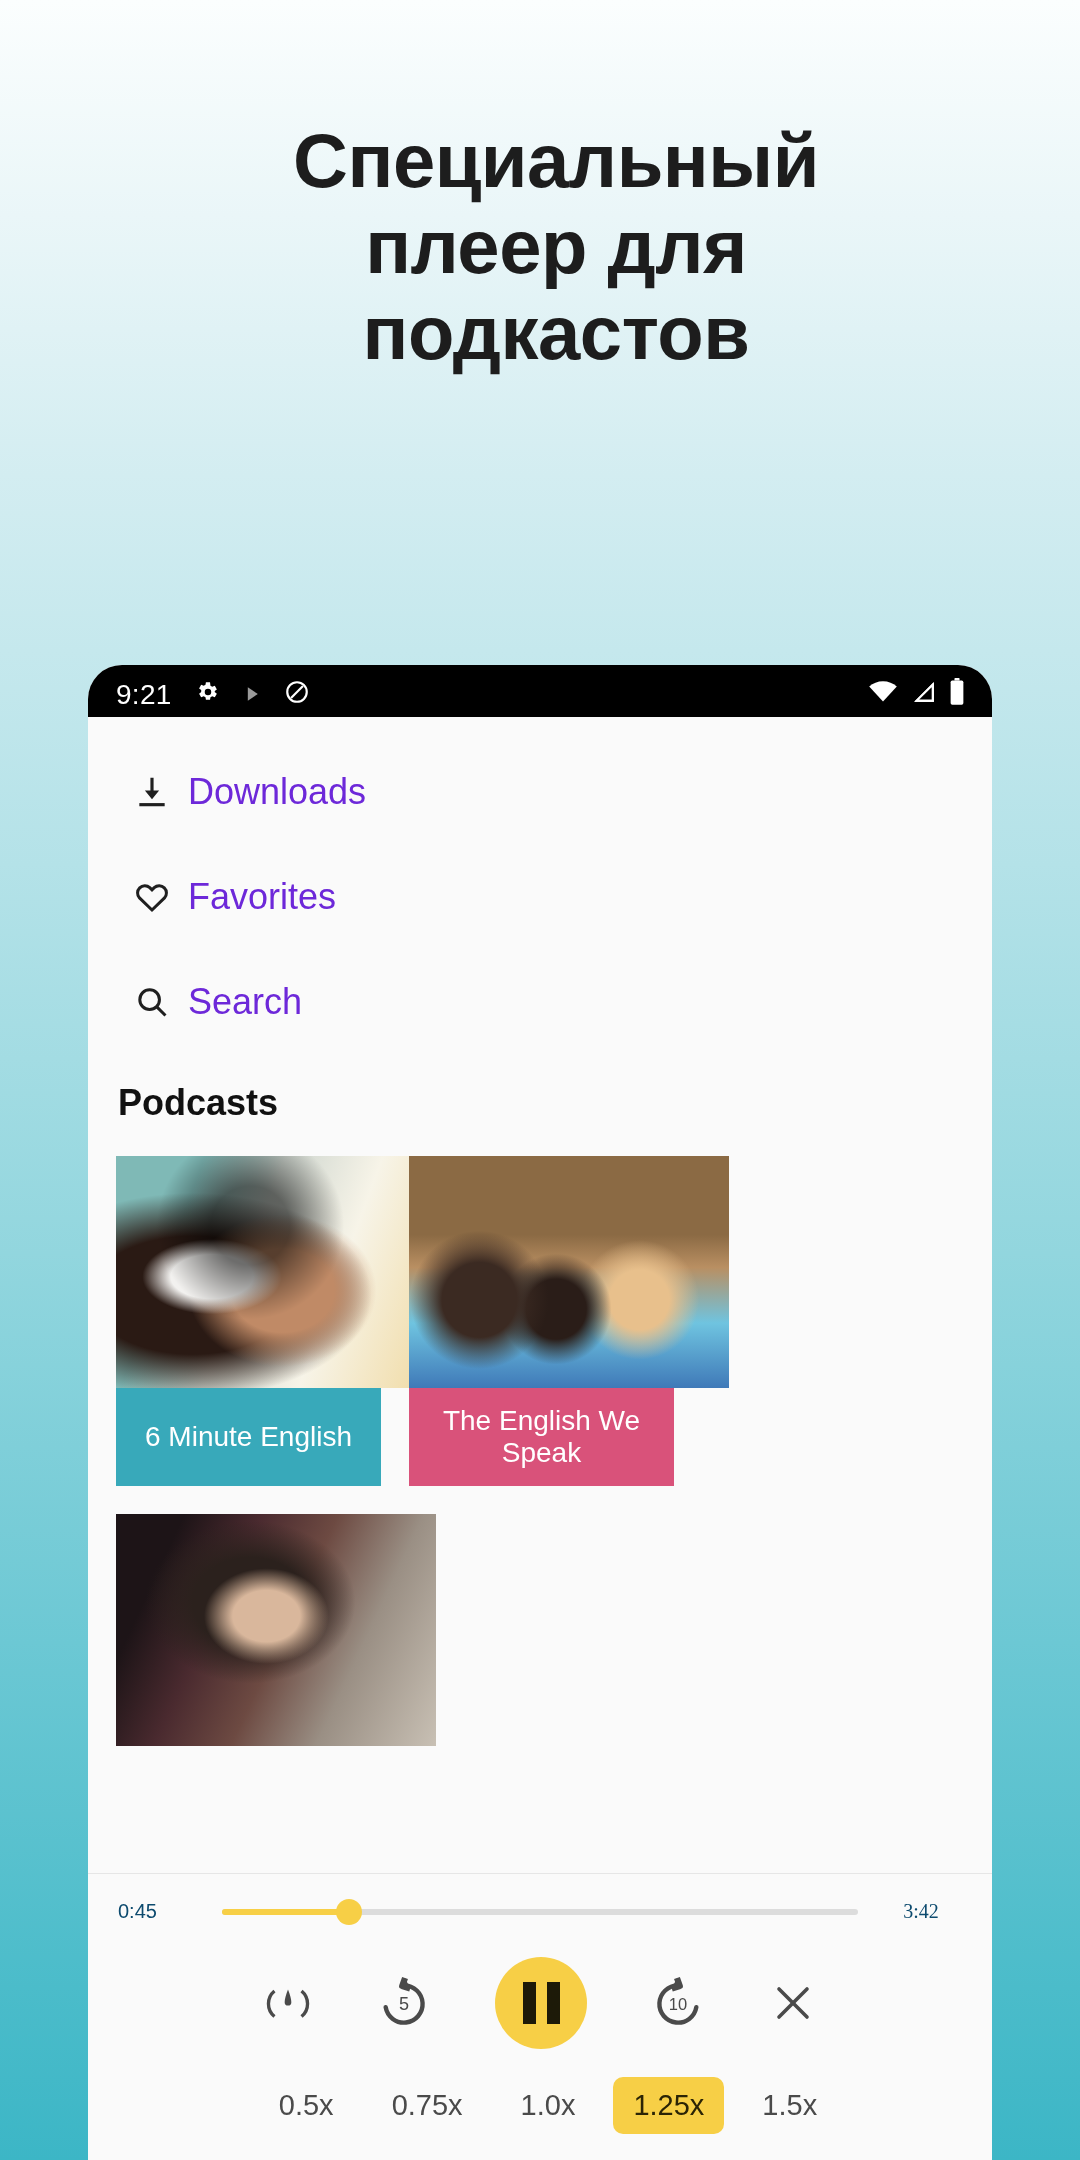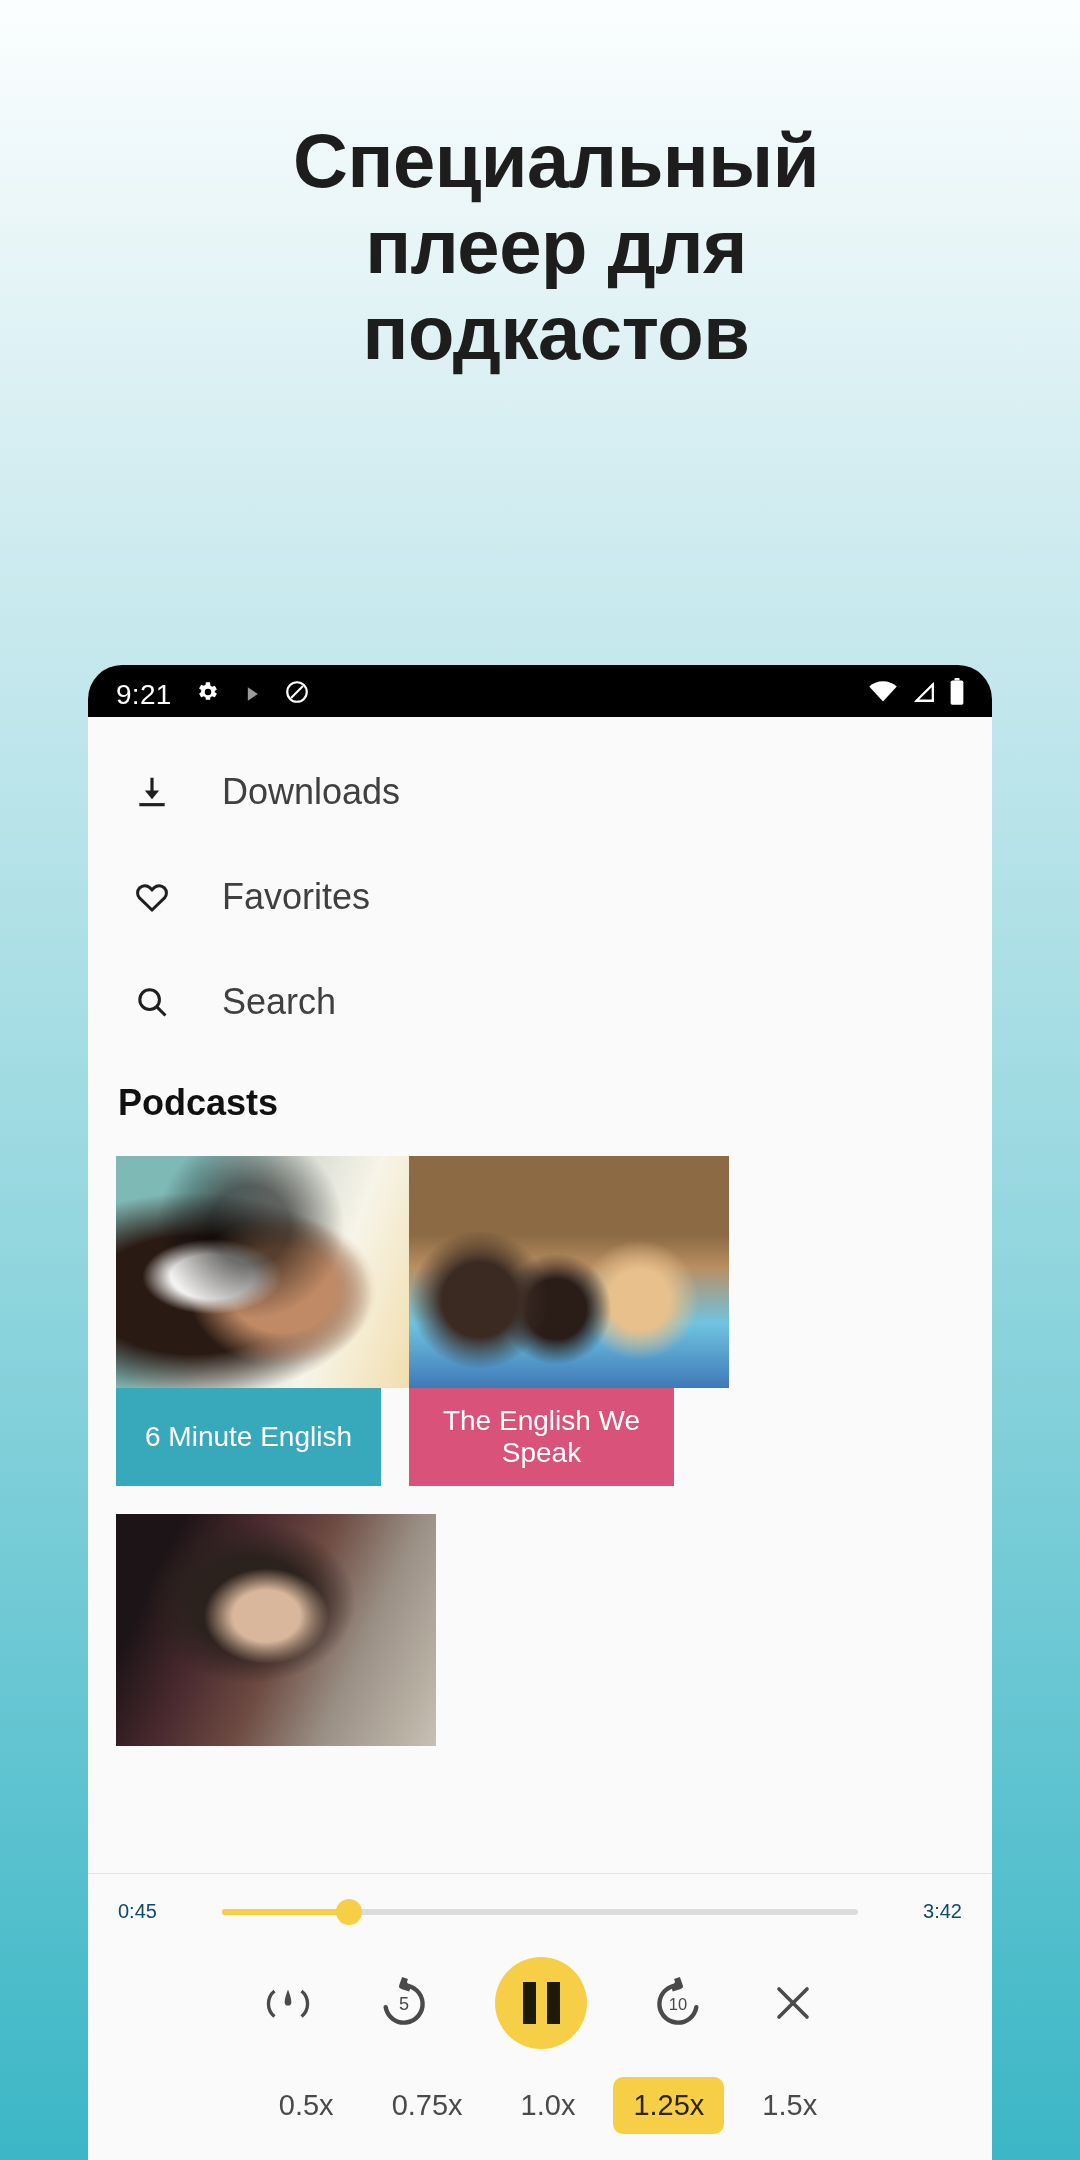--- a/index.html
+++ b/index.html
@@ -45,21 +45,21 @@
   .navlist{ padding-top:22px; }
   .navitem{
     display:flex; align-items:center;
     height:105px; padding-left:28px;
   }
   .navicon{
     width:72px; display:flex; align-items:center; justify-content:center;
     color:#1f1f1f;
   }
   .navlabel{
-    margin-left:34px; font-size:36px; color:#404040;
+    font-size:36px; color:#6d28d9;
   }
 
   .section-title{
     padding:28px 0 8px 30px;
     font-size:36px; font-weight:bold; color:#111;
   }
 
   
   .grid{
     display:flex; flex-wrap:wrap; gap:28px;
@@ -106,21 +106,21 @@
     position:absolute; left:0; bottom:0; width:904px;
     background:#fafafa;
     border-top:1px solid #e6e6e6;
     padding:26px 0 0 0;
   }
   .seekrow{
     display:flex; align-items:center; gap:22px;
     padding:0 30px;
   }
   .tlabel{ font-size:20px; color:#0c4a6e; min-width:82px; }
-  .tlabel.right{ text-align:right; }
+  .tlabel.right{ text-align:center;font-family:Liberation Serif, serif; }
   .track{
     flex:1; position:relative; height:22px; display:flex; align-items:center;
   }
   .track-bg{
     position:absolute; left:0; right:0; height:6px; background:#dcdcdc; border-radius:3px;
   }
   .track-fill{
     position:absolute; left:0; height:6px; background:#f7cf46; border-radius:3px;
   }
   .track-thumb{

